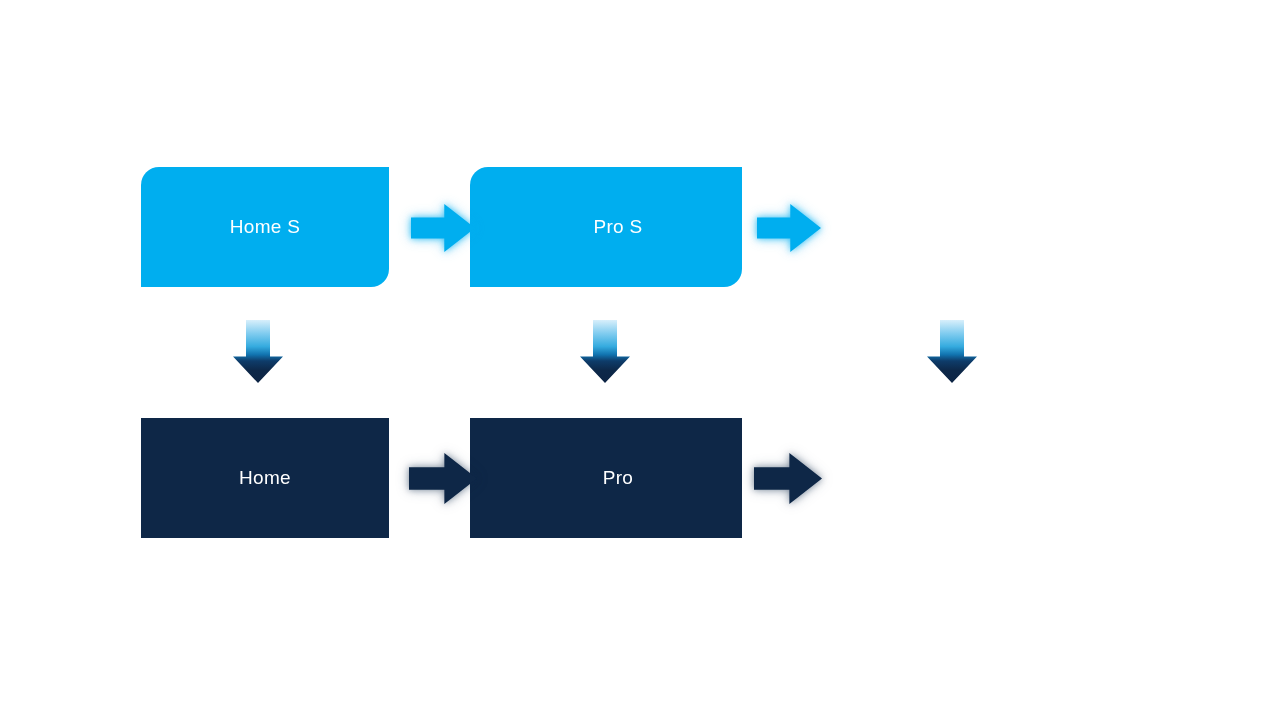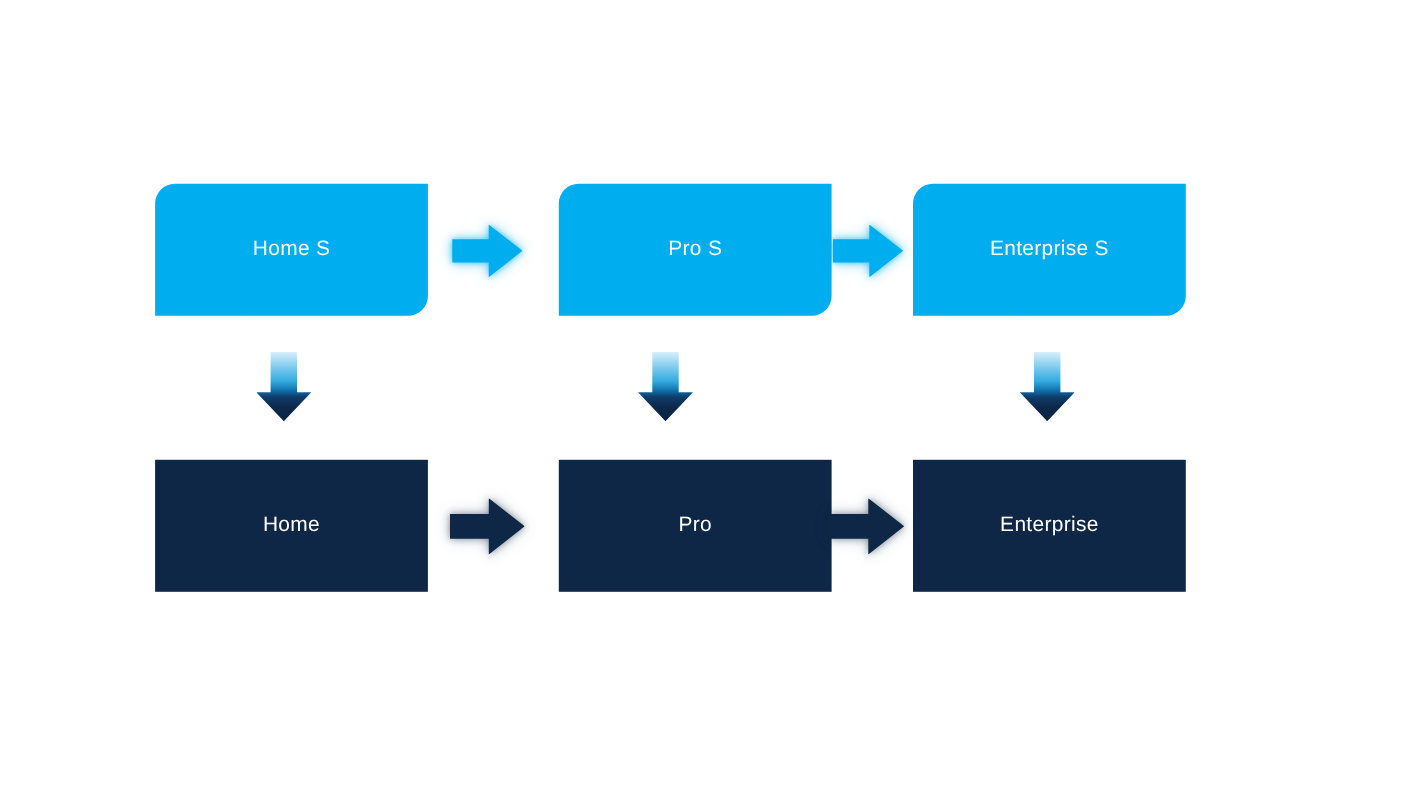--- a/index.html
+++ b/index.html
@@ -31,21 +31,21 @@
     top: 167px;
     background: var(--light, #00AEEF);
     border-radius: 18px 0 18px 0;
   }
   .node.bottom {
     top: 418px;
     background: var(--navy, #0E2747);
     border-radius: 0;
   }
   .col1 { left: 141px; }
-  .col2 { left: 508px; }
+  .col2 { left: 470px; padding-left: 24px; }
   .col3 { left: 830px; }
 
   .arrow-wrap { position: absolute; }
   .glow-light {
     filter: drop-shadow(0 0 3px rgba(0, 174, 239, 0.65))
             drop-shadow(0 0 6px rgba(0, 174, 239, 0.38));
   }
   .glow-dark {
     filter: drop-shadow(0 0 3px rgba(14, 39, 71, 0.40))
             drop-shadow(0 0 6px rgba(14, 39, 71, 0.28));
@@ -87,23 +87,20 @@
 <body>
 
 <div class="canvas" style="--light: #00AEEF; --navy: #0E2747; --label: #FFFFFF; --bg: #FFFFFF; --grad-top: #D8EFFB; --grad-mid: #35ABDF; --grad-bottom: #0D2444;">
 
   <div class="node top col1">
     <span>Home S</span>
   </div>
   <div class="node top col2">
     <span>Pro S</span>
   </div>
-  <div class="node top col3">
-    <span>Enterprise S</span>
-  </div>
 
   <div class="arrow-wrap glow-light ra-top-1">
     <div class="right-arrow"></div>
   </div>
   <div class="arrow-wrap glow-light ra-top-2">
     <div class="right-arrow"></div>
   </div>
 
   <div class="arrow-wrap da-1">
     <div class="down-arrow"></div>
@@ -114,23 +111,20 @@
   <div class="arrow-wrap da-3">
     <div class="down-arrow"></div>
   </div>
 
   <div class="node bottom col2">
     <span>Pro</span>
   </div>
   <div class="node bottom col1">
     <span>Home</span>
   </div>
-  <div class="node bottom col3">
-    <span>Enterprise</span>
-  </div>
 
   <div class="arrow-wrap glow-dark ra-bot-1">
     <div class="right-arrow dark"></div>
   </div>
   <div class="arrow-wrap glow-dark ra-bot-2">
     <div class="right-arrow dark"></div>
   </div>
 
 </div>
 

